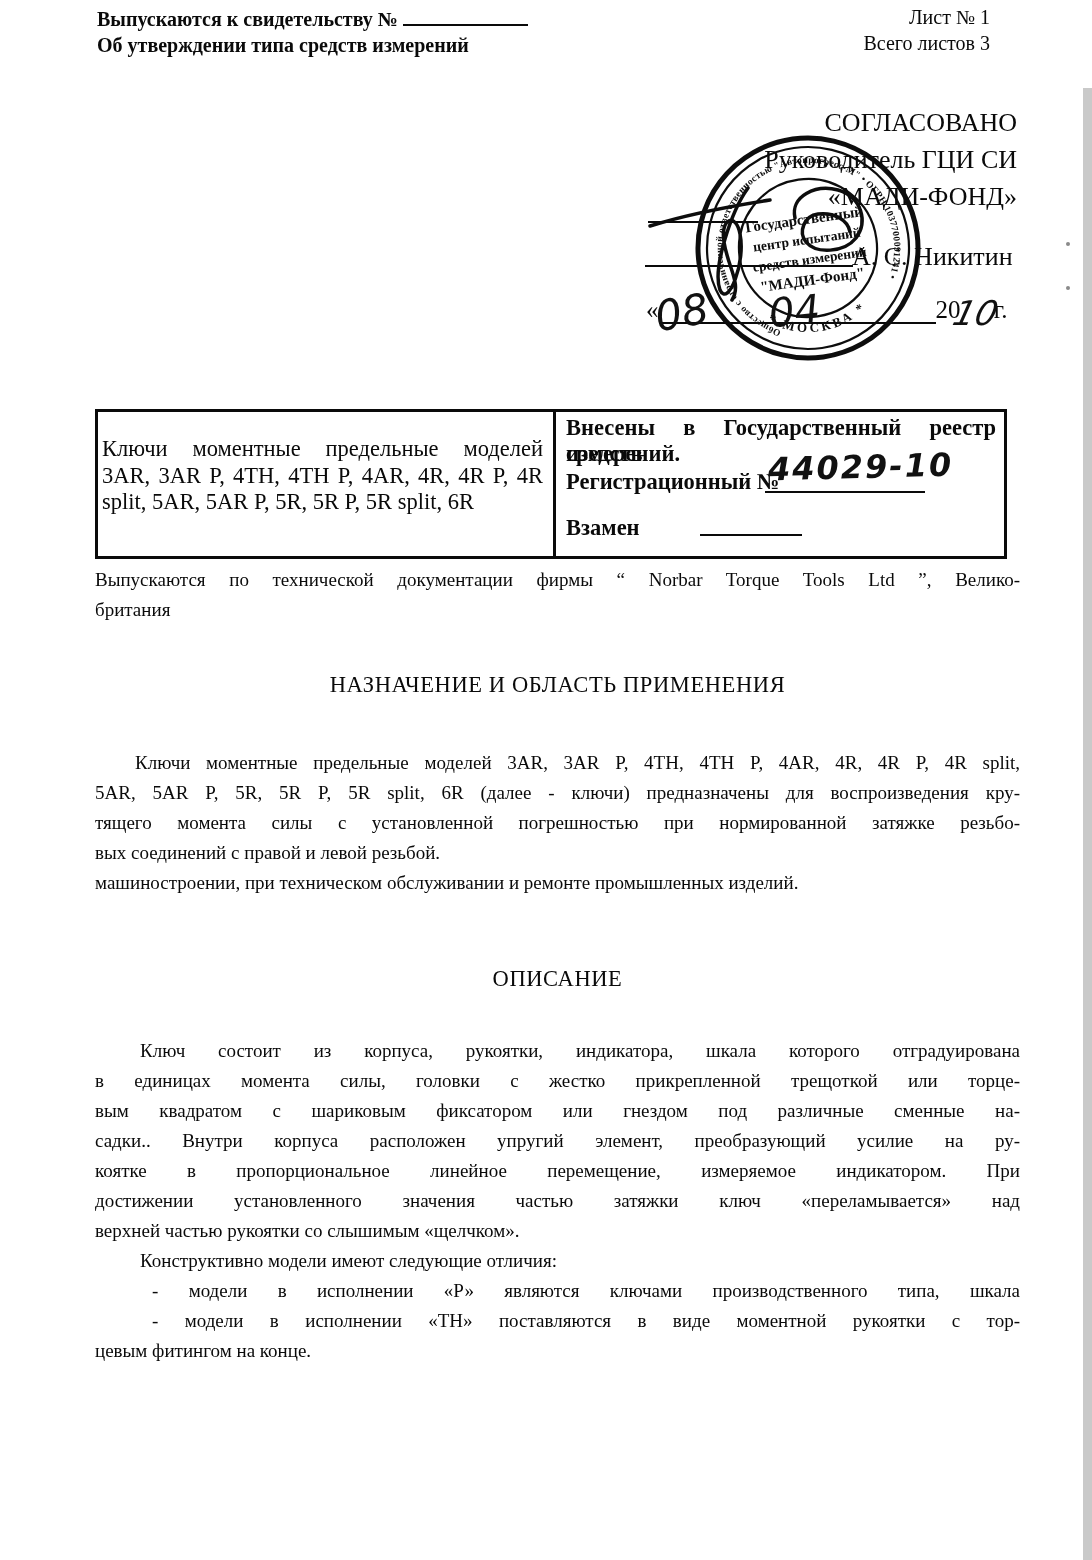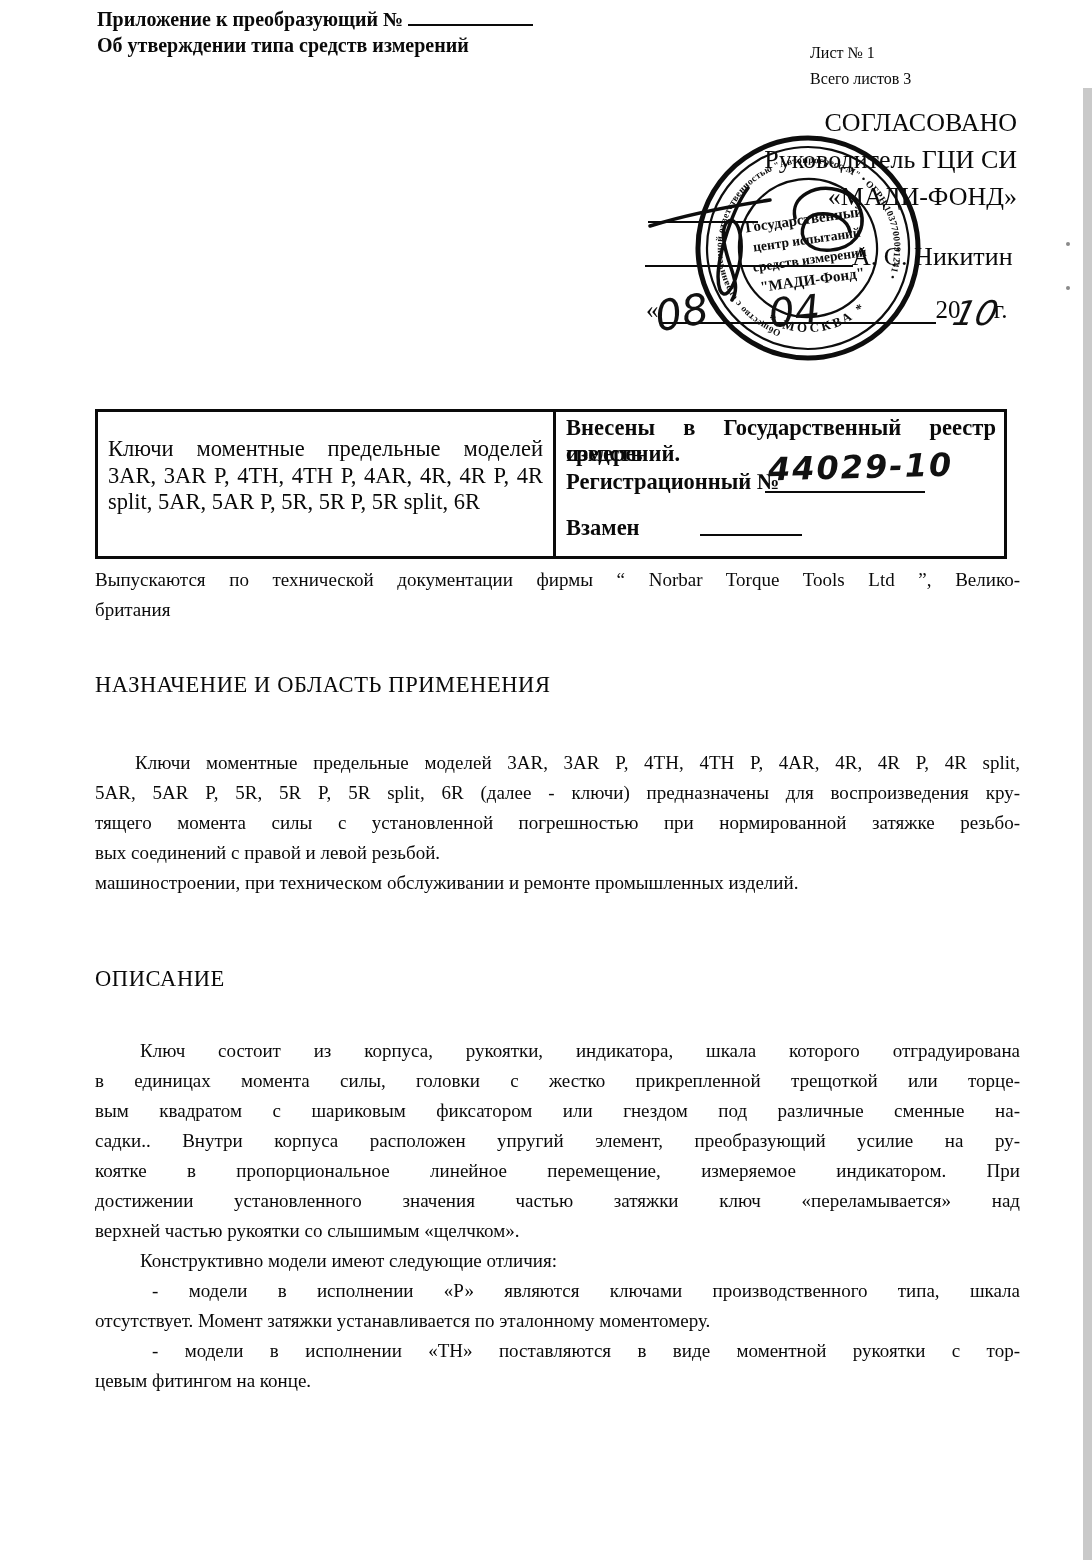--- a/index.html
+++ b/index.html
@@ -9,54 +9,54 @@
   .ln{font-size:19px;line-height:30px;}
   .jl{text-align:justify;text-align-last:justify;}
   .ind40{text-indent:40px;}
   .ind45{text-indent:45px;}
   .ind57{text-indent:57px;}
   .hand{font-family:"DejaVu Sans",sans-serif;font-style:italic;color:#111;}
   .u-line{display:inline-block;border-bottom:2px solid #0a0a0a;height:16px;vertical-align:baseline;}
   .hline{border-top:2.5px solid #0a0a0a;height:0;}
   
   .hdr-left{left:97px;top:6px;font-size:20px;font-weight:bold;line-height:26px;}
-  .hdr-right{left:810px;top:4px;width:180px;text-align:left;font-size:16px;line-height:26px;margin-top:36px;}
+  .hdr-right{left:810px;top:4px;width:180px;text-align:right;font-size:20px;line-height:26px;}
   
   .approval{left:600px;top:104px;width:417px;text-align:right;font-size:26px;line-height:37px;}
   .signer{left:852px;top:242px;font-size:26px;}
   .date-row{left:646px;top:294px;display:flex;align-items:flex-end;height:30px;font-size:25px;}
   .date-row .blank{width:277px;border-bottom:2.5px solid #0a0a0a;height:28px;}
   .hw-year{font-size:34px;line-height:30px;margin:0 -3px 0 -7px;transform:skewX(-14deg);position:relative;top:4px;}
   .hw-day{left:655px;top:288px;font-size:42px;transform:rotate(-10deg);z-index:6;}
   .hw-month{left:769px;top:288px;font-size:40px;transform:rotate(-6deg);z-index:6;}
   
   .doc-table{left:95px;top:409px;width:912px;height:150px;border:3px solid #0a0a0a;display:flex;box-sizing:border-box;}
-  .cell-l{width:458px;border-right:3px solid #0a0a0a;box-sizing:border-box;padding:24px 10px 0 10px;
+  .cell-l{width:458px;border-right:3px solid #0a0a0a;box-sizing:border-box;padding:24px 10px 0 4px;
           font-size:22.5px;line-height:26.5px;}
   .cell-r{flex:1;position:relative;font-size:22.5px;line-height:26px;font-weight:bold;}
   .cell-r .rl{position:absolute;left:10px;right:8px;}
   .reg-number{position:absolute;left:212px;top:42px;font-size:32px;letter-spacing:2px;transform:rotate(-1.5deg);}
   .reg-underline{position:absolute;left:209px;top:79px;width:160px;}
   .vz-underline{position:absolute;left:144px;top:122px;width:102px;}
   
-  .heading{left:95px;top:0;width:925px;font-size:22.5px;letter-spacing:0.6px;}
+  .heading{left:95px;top:0;width:925px;text-align:center;font-size:22.5px;letter-spacing:0.6px;}
   .bodyblock{left:95px;width:925px;}
   
   .stamp{left:692px;top:132px;z-index:4;}
   .sig{left:620px;top:150px;z-index:5;}
   .scan-strip{left:1083px;top:88px;width:9px;height:1472px;background:#c9c9c9;}
   .speck{width:4px;height:4px;border-radius:50%;background:#8a8a8a;}
 </style>
 </head>
 <body>
 
 <div class="page">
 
   <div class="abs hdr-left">
-    <div><span>Приложение к преобразующий №</span> <span class="u-line" style="width:125px"></span></div>
+    <div><span>Выпускаются к свидетельству №</span> <span class="u-line" style="width:125px"></span></div>
     <div>Об утверждении типа средств измерений</div>
   </div>
 
   <div class="abs hdr-right">
     <div>Лист № 1</div>
     <div>Всего листов 3</div>
   </div>
 
   <div class="abs approval">
     <div>СОГЛАСОВАНО</div>
@@ -145,21 +145,20 @@
   <div class="abs bodyblock" style="top:1036px;">
     <div class="ln jl ind45">Ключ состоит из корпуса, рукоятки, индикатора, шкала которого отградуирована</div>
     <div class="ln jl">в единицах момента силы, головки с жестко прикрепленной трещоткой или торце-</div>
     <div class="ln jl">вым квадратом с шариковым фиксатором или гнездом под различные сменные на-</div>
     <div class="ln jl">садки.. Внутри корпуса расположен упругий элемент, преобразующий усилие на ру-</div>
     <div class="ln jl">коятке в пропорциональное линейное перемещение, измеряемое индикатором. При</div>
     <div class="ln jl">достижении установленного значения частью затяжки ключ «переламывается» над</div>
     <div class="ln">верхней частью рукоятки со слышимым «щелчком».</div>
     <div class="ln ind45">Конструктивно модели имеют следующие отличия:</div>
     <div class="ln jl ind57">- модели в исполнении «Р» являются ключами производственного типа, шкала</div>
-    <div class="ln">отсутствует. Момент затяжки устанавливается  по эталонному моментомеру.</div>
     <div class="ln jl ind57">-  модели в исполнении «ТН» поставляются в виде моментной рукоятки с тор-</div>
     <div class="ln">цевым фитингом на конце.</div>
   </div>
 
   <div class="abs scan-strip"></div>
   <div class="abs speck" style="left:1066px;top:242px;"></div>
   <div class="abs speck" style="left:1066px;top:286px;"></div>
 
 </div>
 

